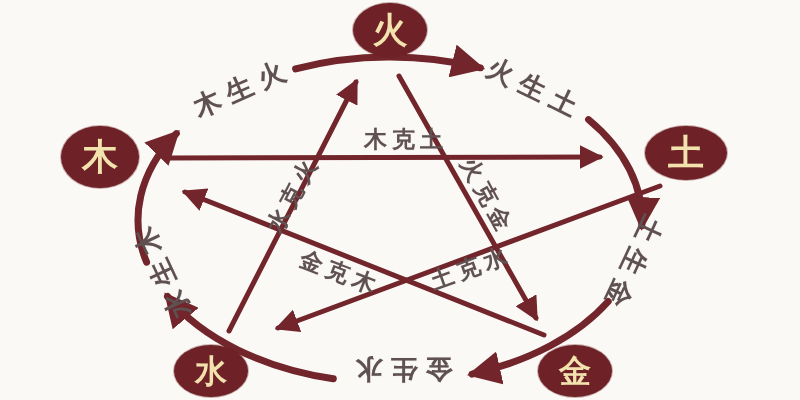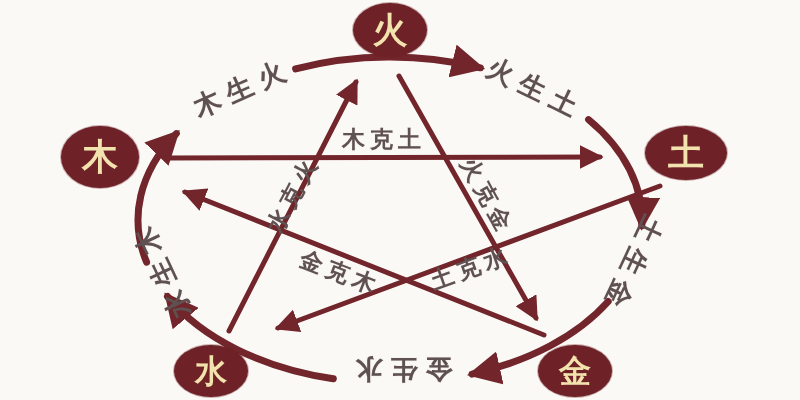--- a/index.html
+++ b/index.html
@@ -74,19 +74,19 @@
   <div class="badge" style="left:538px;top:345px;width:74px;height:52px;font-size:32px">
     <span>金</span>
   </div>
 
   <div class="lbl sheng" style="left:243px;top:88px;--rot:-24deg">木生火</div>
   <div class="lbl sheng" style="left:536px;top:89px;--rot:26deg">火生土</div>
   <div class="lbl sheng" style="left:632px;top:265px;--rot:115deg">土生金</div>
   <div class="lbl sheng" style="left:400px;top:369px;--rot:180deg">金生水</div>
   <div class="lbl sheng" style="left:161px;top:269px;--rot:-115deg">水生木</div>
 
-  <div class="lbl ke" style="left:384px;top:139px;--rot:0deg">木克土</div>
+  <div class="lbl ke" style="left:406px;top:139px;--rot:0deg">木克土</div>
   <div class="lbl ke" style="left:487px;top:196px;--rot:61deg">火克金</div>
   <div class="lbl ke" style="left:471px;top:268px;--rot:-20deg">土克水</div>
   <div class="lbl ke" style="left:293px;top:194px;--rot:-62deg">水克火</div>
   <div class="lbl ke" style="left:340px;top:273px;--rot:21deg">金克木</div>
 
 </div>
 
 </body></html>

